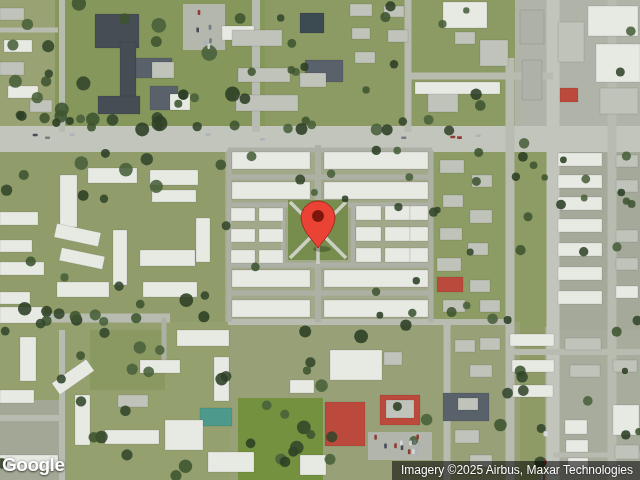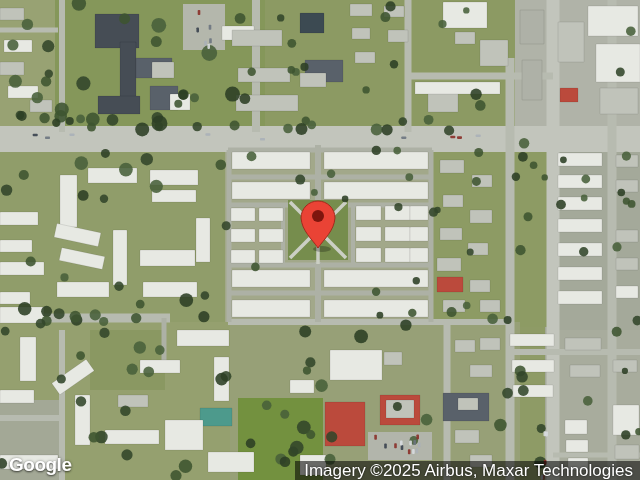--- a/index.html
+++ b/index.html
@@ -1,26 +1,26 @@
 <!DOCTYPE html>
 <html><head>
 <meta charset="utf-8">
 <title>Map</title>
 <style>
   html,body{margin:0;padding:0;background:#222;}
   #viewport{position:relative;width:640px;height:480px;overflow:hidden;
     font-family:"Liberation Sans", sans-serif;cursor:default;}
   #map-svg{position:absolute;left:0;top:0;width:640px;height:480px;display:block;}
-  #google-logo{position:absolute;left:9px;bottom:4px;color:#ffffff;
+  #google-logo{position:absolute;left:2px;bottom:4px;color:#ffffff;
     font-size:19px;font-weight:bold;letter-spacing:-0.5px;
     text-shadow:0 1px 2px rgba(0,0,0,0.55), 0 0 3px rgba(0,0,0,0.35);
     user-select:none;}
   #attribution{position:absolute;right:0;bottom:0;height:19px;line-height:19px;
     padding:0 7px 0 9px;background:rgba(0,0,0,0.55);color:#ffffff;
-    font-size:17px;white-space:nowrap;
+    font-size:12px;white-space:nowrap;
     text-shadow:0 0 2px rgba(0,0,0,0.8);}
 </style>
 </head>
 <body>
 
 <div id="viewport">
   <svg id="map-svg" viewBox="0 0 640 480" xmlns="http://www.w3.org/2000/svg">
     <g id="layer-patches">
         <rect x="0" y="0" width="640" height="480" fill="#8e9b66"></rect>
         <rect x="0" y="0" width="60" height="130" fill="#98a273"></rect>

